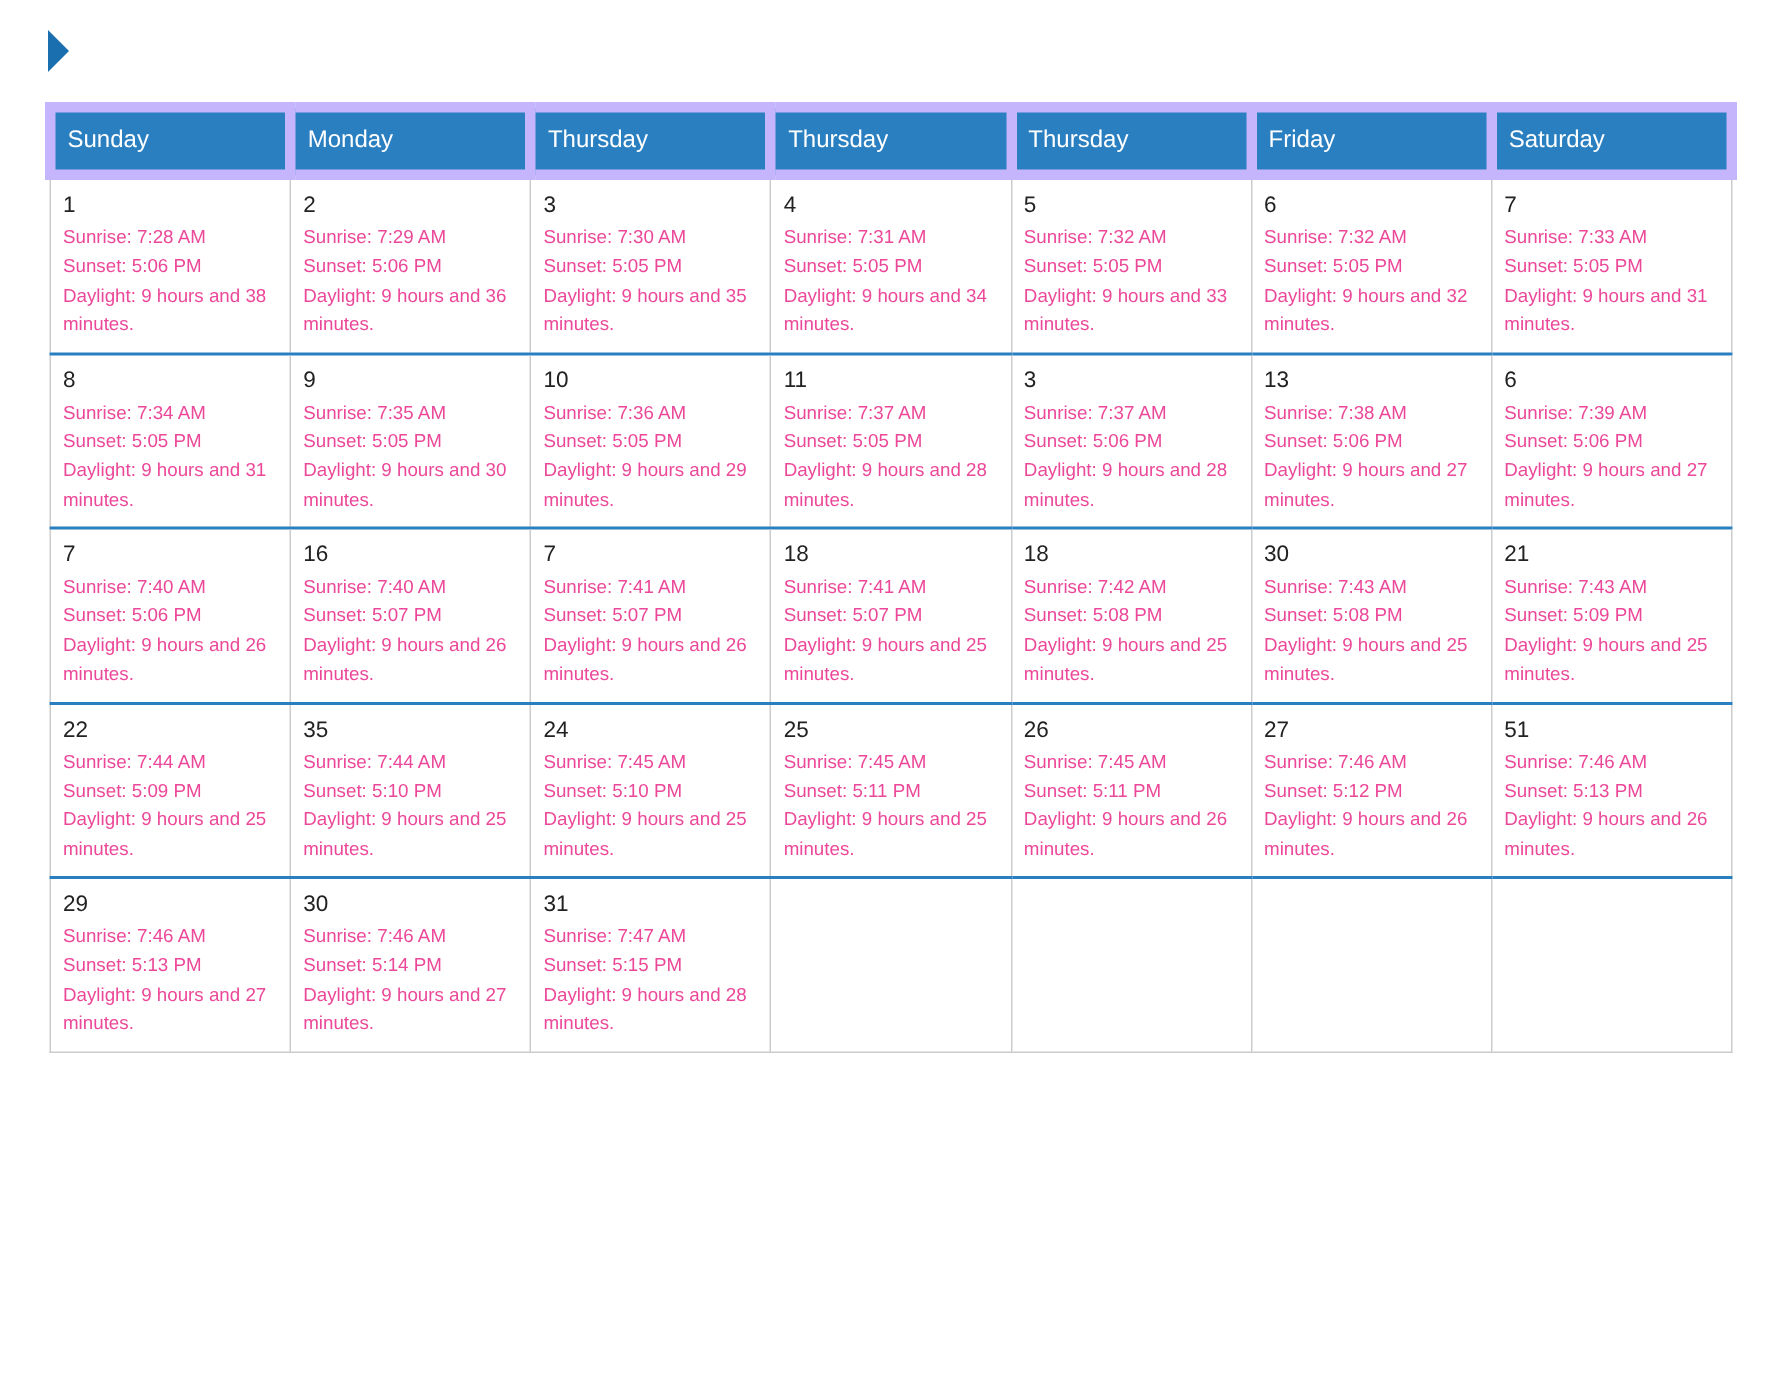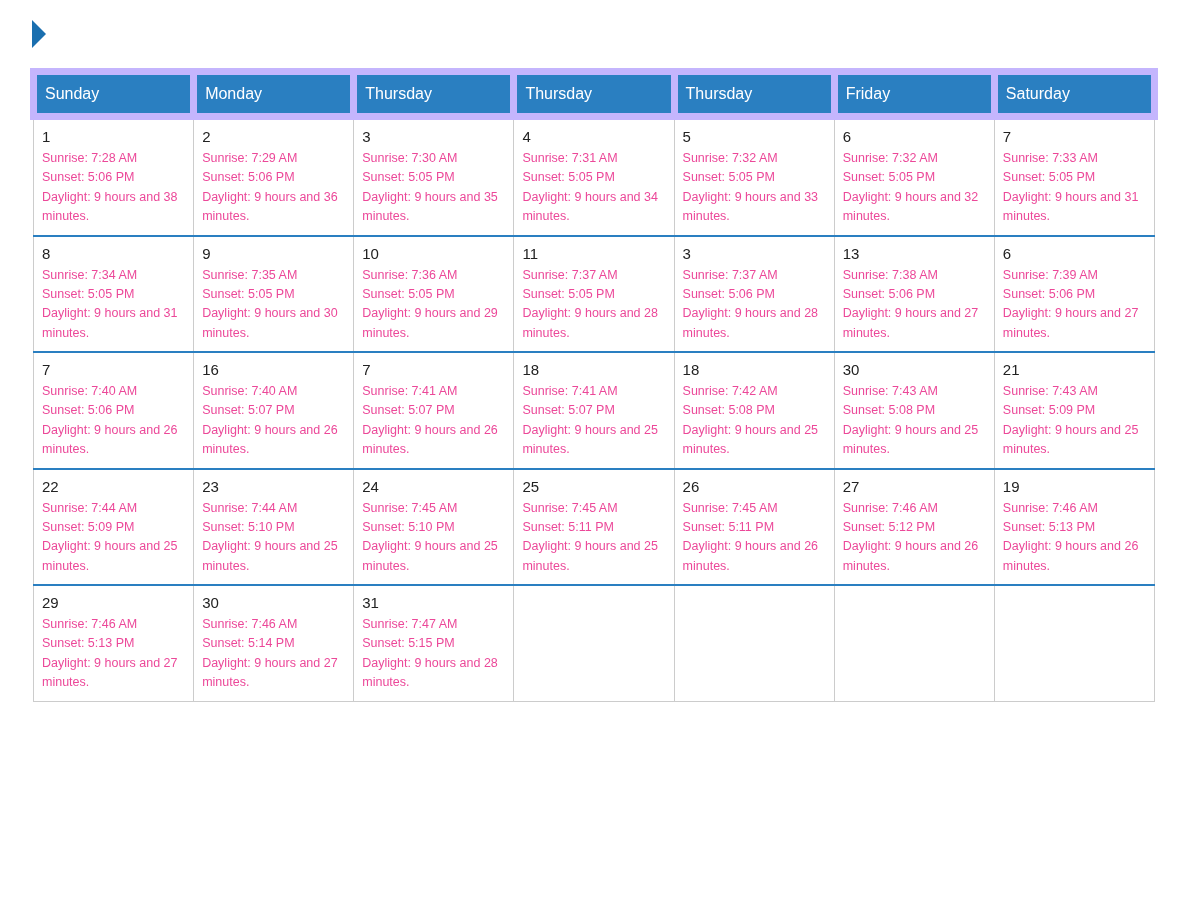--- a/index.html
+++ b/index.html
@@ -213,41 +213,41 @@
           <span class="day-num">21</span>
 <div class="day-info">Sunrise: 7:43 AM<br>Sunset: 5:09 PM<br>Daylight: 9 hours and 25 minutes.</div>
         </td>
       </tr>
       <tr>
         <td>
           <span class="day-num">22</span>
 <div class="day-info">Sunrise: 7:44 AM<br>Sunset: 5:09 PM<br>Daylight: 9 hours and 25 minutes.</div>
         </td>
         <td>
-          <span class="day-num">23</span>
+          <span class="day-num">35</span>
 <div class="day-info">Sunrise: 7:44 AM<br>Sunset: 5:10 PM<br>Daylight: 9 hours and 25 minutes.</div>
         </td>
         <td>
           <span class="day-num">24</span>
 <div class="day-info">Sunrise: 7:45 AM<br>Sunset: 5:10 PM<br>Daylight: 9 hours and 25 minutes.</div>
         </td>
         <td>
           <span class="day-num">25</span>
 <div class="day-info">Sunrise: 7:45 AM<br>Sunset: 5:11 PM<br>Daylight: 9 hours and 25 minutes.</div>
         </td>
         <td>
           <span class="day-num">26</span>
 <div class="day-info">Sunrise: 7:45 AM<br>Sunset: 5:11 PM<br>Daylight: 9 hours and 26 minutes.</div>
         </td>
         <td>
           <span class="day-num">27</span>
 <div class="day-info">Sunrise: 7:46 AM<br>Sunset: 5:12 PM<br>Daylight: 9 hours and 26 minutes.</div>
         </td>
         <td>
-          <span class="day-num">19</span>
+          <span class="day-num">51</span>
 <div class="day-info">Sunrise: 7:46 AM<br>Sunset: 5:13 PM<br>Daylight: 9 hours and 26 minutes.</div>
         </td>
       </tr>
       <tr>
         <td>
           <span class="day-num">29</span>
 <div class="day-info">Sunrise: 7:46 AM<br>Sunset: 5:13 PM<br>Daylight: 9 hours and 27 minutes.</div>
         </td>
         <td>
           <span class="day-num">30</span>

